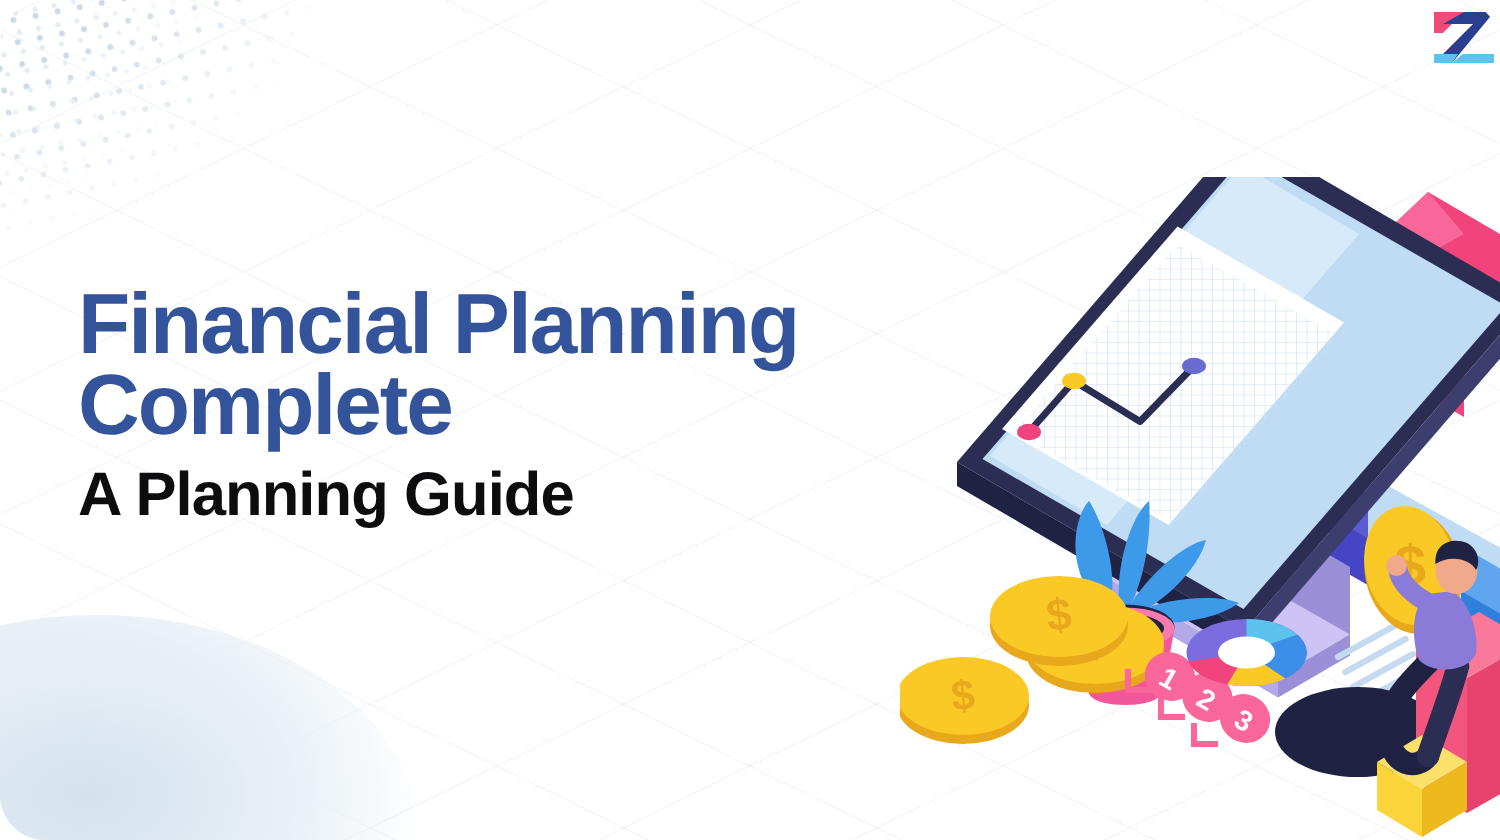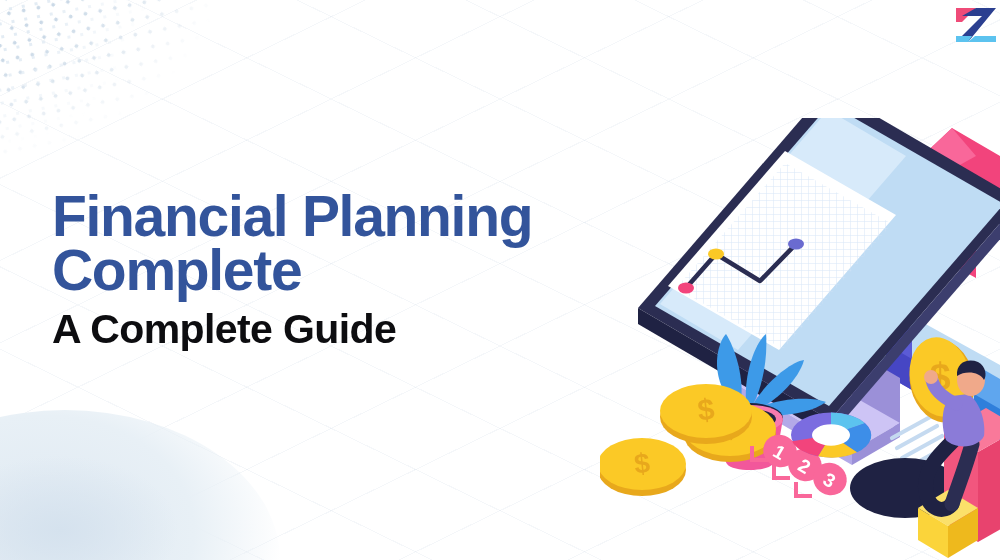--- a/index.html
+++ b/index.html
@@ -8,20 +8,21 @@
     font-family:"Liberation Sans", sans-serif;
     background:#ffffff;
     position:relative;
   }
 
   #banner {
     position:absolute; left:0; top:0;
     width:1000px; height:560px;
     background:#ffffff;
     overflow:hidden;
+    border-radius:30px;
   }
 
   
   .iso-grid {
     position:absolute; left:-80px; top:-80px;
     width:1160px; height:720px;
     background-image:
       repeating-linear-gradient(26deg,  rgba(120,150,185,.075) 0 1px, transparent 1px 74px),
       repeating-linear-gradient(-26deg, rgba(120,150,185,.075) 0 1px, transparent 1px 74px);
     pointer-events:none;
@@ -125,21 +126,21 @@
         <rect x="60" y="10" width="12" height="2.4" rx="1"></rect>
         <rect x="60" y="18" width="12" height="2.4" rx="1"></rect>
         <rect x="60" y="26" width="12" height="2.4" rx="1"></rect>
       </g>
     </svg>
   </div>
 
   <div class="headline">
     <div class="h-line">Financial Planning</div>
     <div class="h-line">Complete</div>
-    <div class="h-sub">A Complete Guide</div>
+    <div class="h-sub">A Planning Guide</div>
   </div>
 
   <div class="illus">
     <svg viewBox="0 0 420 450" width="420" height="450">
 
       <defs>
         <pattern id="screenGrid" width="7" height="7" patternUnits="userSpaceOnUse">
           <path d="M7 0 L0 0 0 7" fill="none" stroke="#cfe2f5" stroke-width="1"></path>
         </pattern>
         <linearGradient id="stand" x1="0" y1="0" x2="1" y2="1">

